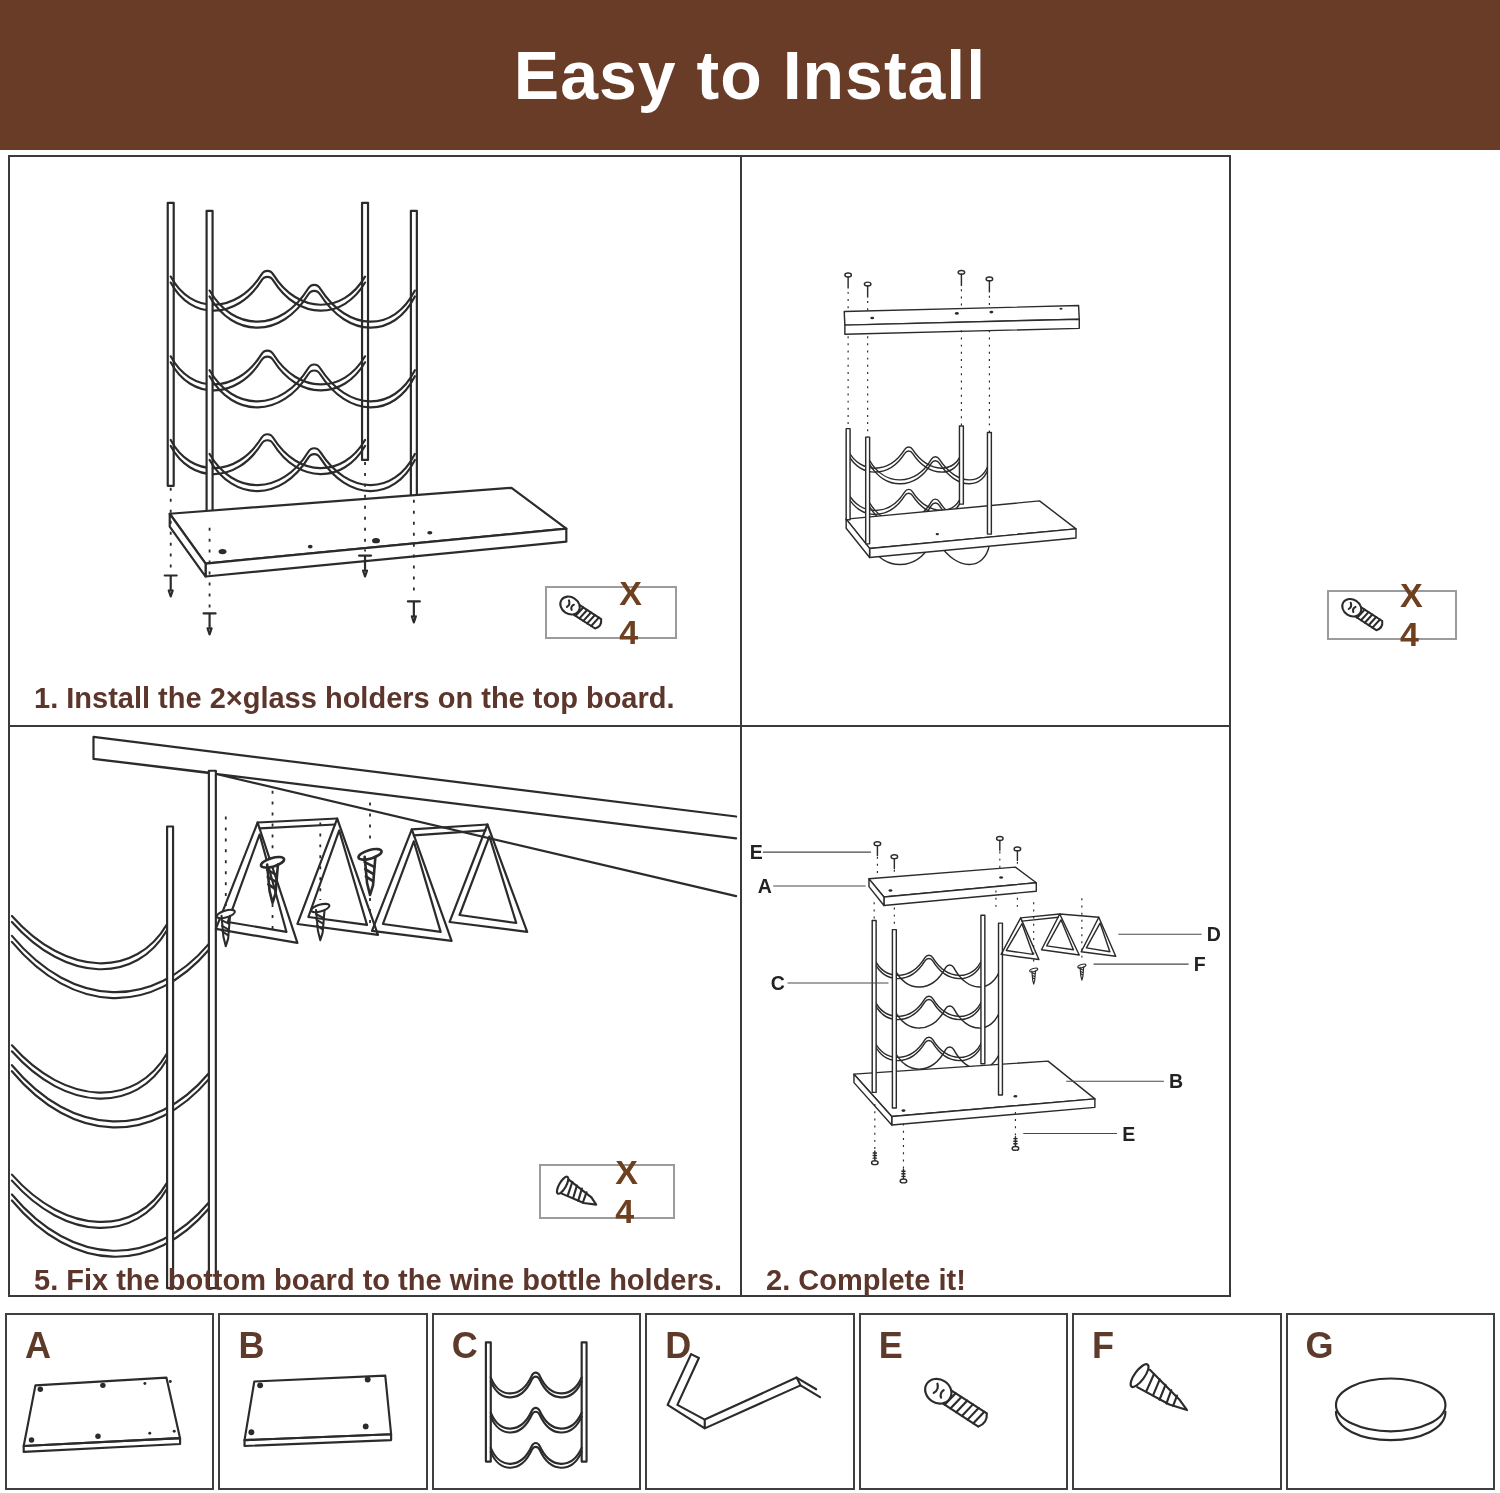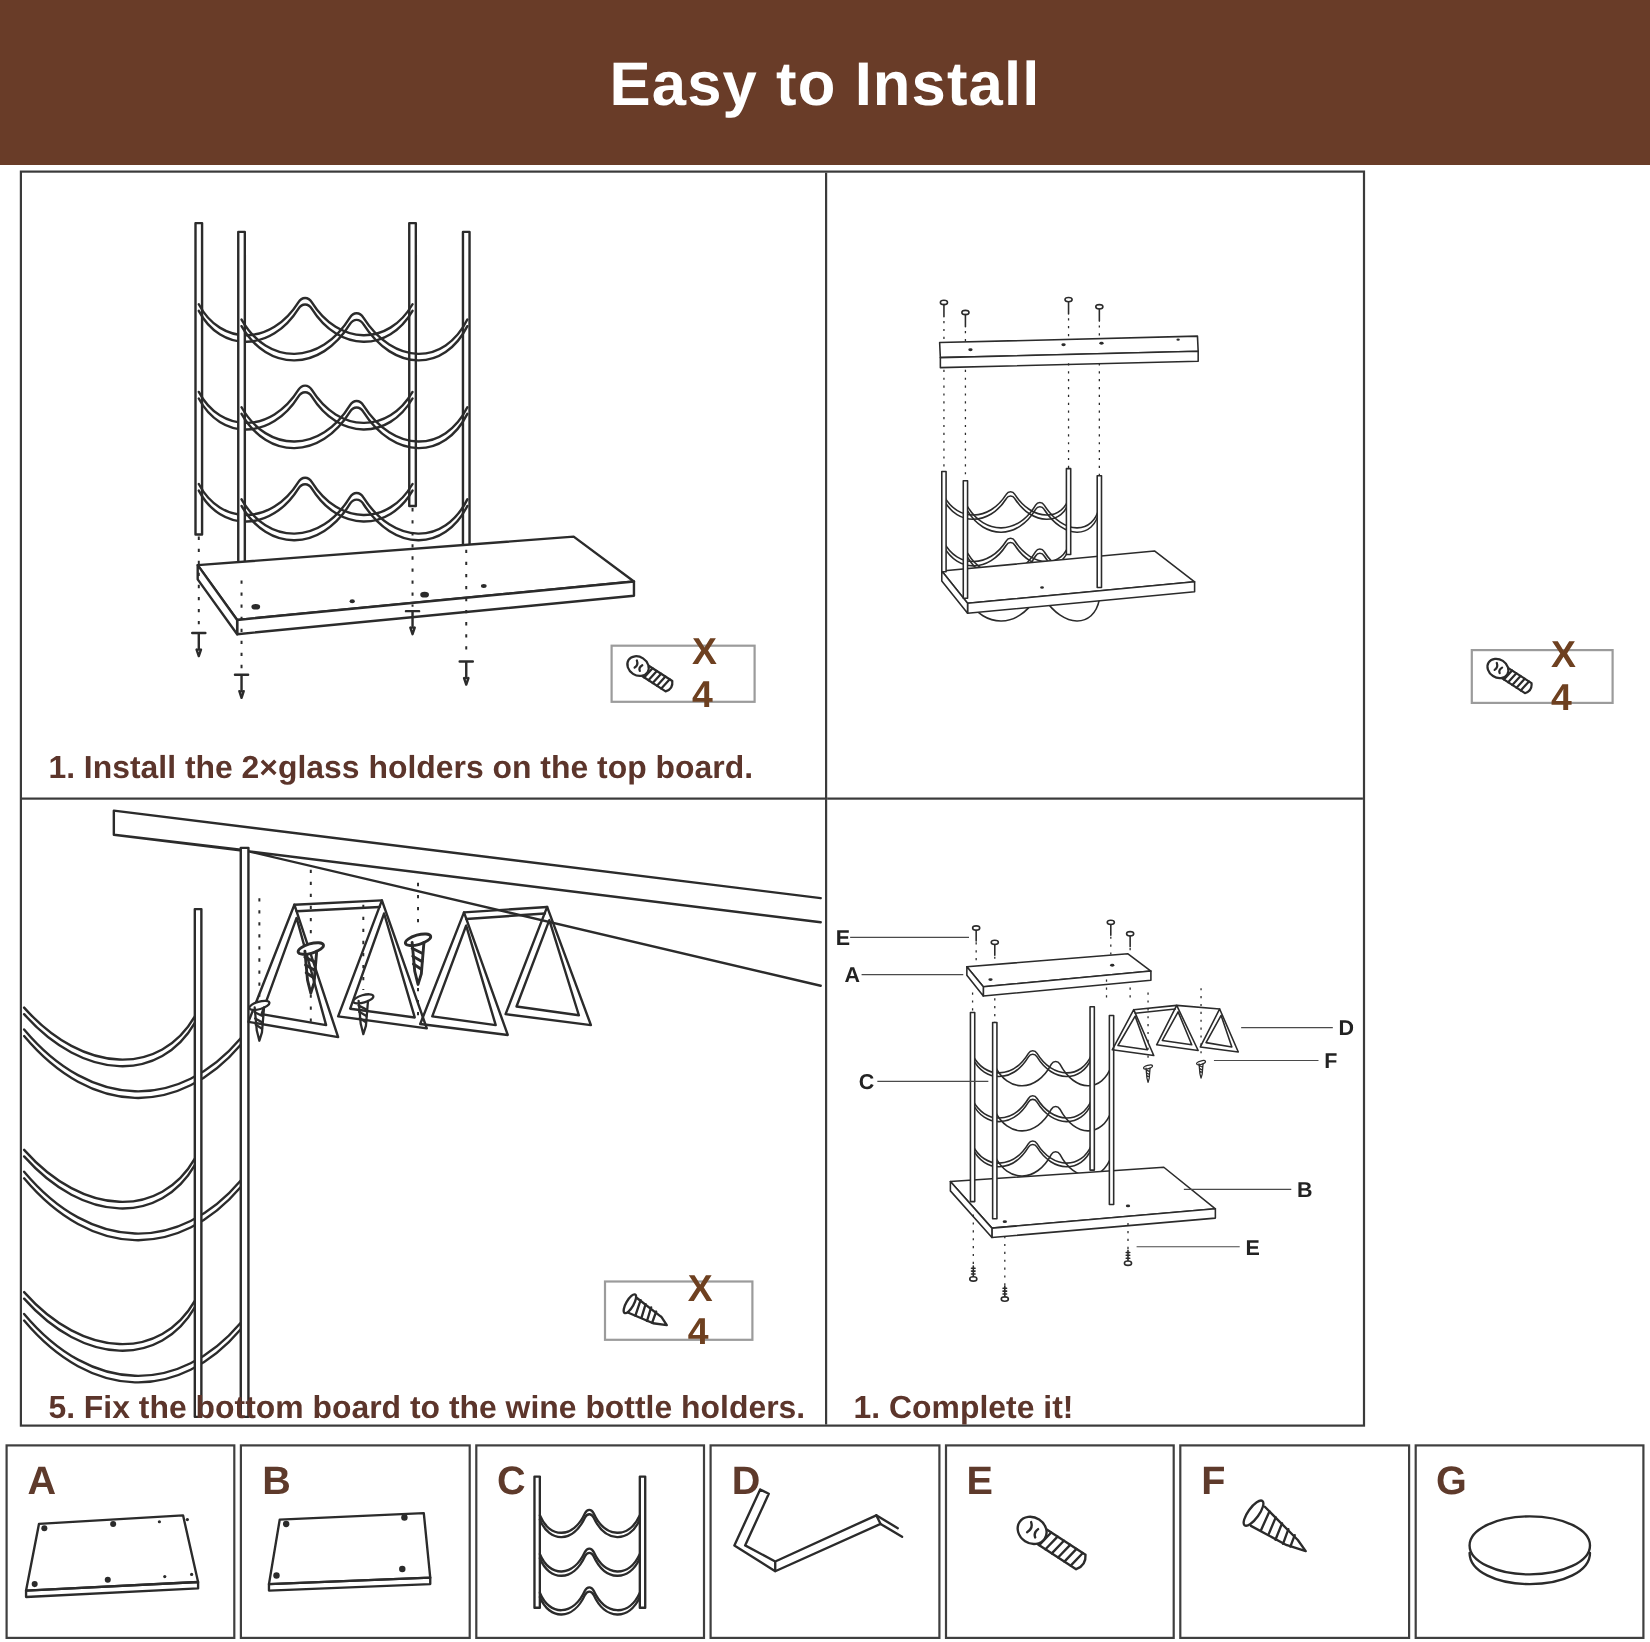--- a/index.html
+++ b/index.html
@@ -5,24 +5,24 @@
   :root{
     --header-bg:#693c28; --header-fg:#ffffff; --caption:#5c352b;
     --letter:#5e3a2b; --badge-text:#6e4020; --line-art:#2b2b2b; --panel-border:#3a3a3a;
   }
   *{box-sizing:border-box;}
   html,body{margin:0;padding:0;}
   body{width:1500px;height:1493px;background:#fff;position:relative;overflow:hidden;
        font-family:"Liberation Sans",sans-serif;}
   .header{position:absolute;left:0;top:0;width:1500px;height:150px;background:var(--header-bg);
           display:flex;align-items:center;justify-content:center;}
-  .header h1{margin:16px;color:var(--header-fg);font-size:56px;font-weight:bold;letter-spacing:1px;text-align:right;}
+  .header h1{margin:16px;color:var(--header-fg);font-size:68px;font-weight:bold;letter-spacing:1px;text-align:right;}
   .grid{position:absolute;left:8px;top:155px;width:1223px;height:1142px;
         border:2px solid var(--panel-border);display:grid;
-        grid-template-columns:732px 1fr;grid-template-rows:570px 1fr;background:#fff;margin-left:10px;}
+        grid-template-columns:732px 1fr;grid-template-rows:570px 1fr;background:#fff;}
   .panel{position:relative;}
   .p1,.p3{border-right:2px solid var(--panel-border);}
   .p1,.p2{border-bottom:2px solid var(--panel-border);}
   .diagram{position:absolute;inset:0;width:100%;height:100%;color:var(--line-art);}
   .caption{position:absolute;left:24px;font-size:29px;font-weight:bold;color:var(--caption);white-space:nowrap;text-align:right;}
   .p1 .caption,.p2 .caption{top:496px;}
   .p3 .caption,.p4 .caption{top:508px;}
   .badge{position:absolute;display:flex;align-items:center;gap:10px;border:2px solid #9b9b9b;
          background:#fff;padding:2px 10px;}
   .badge .x4{font-size:34px;font-weight:bold;color:var(--badge-text);}
@@ -300,21 +300,21 @@
         <path class="leader" d="M32,41 L198,41 M48,93 L190,93 M70,242 L225,242 M578,167 L706,167 M540,213 L686,213 M498,393 L648,393 M432,473 L576,473"></path>
       </g>
       <text class="callout" x="12" y="52">E</text>
       <text class="callout" x="24" y="104">A</text>
       <text class="callout" x="714" y="178">D</text>
       <text class="callout" x="694" y="224">F</text>
       <text class="callout" x="44" y="253">C</text>
       <text class="callout" x="656" y="404">B</text>
       <text class="callout" x="584" y="484">E</text>
     </svg>
-    <p class="caption">1. Complete it!</p>
+    <p class="caption">2. Complete it!</p>
   </section>
 </div>
 
 <footer class="parts">
 
   <div class="part">
     <span class="part-letter">A</span>
     <svg viewBox="0 0 208 177">
       <polygon class="fl" points="28,72 162,64 176,126 16,134"></polygon>
       <path class="ln" d="M16,134 L176,126 L176,132 L16,140 Z"></path>

